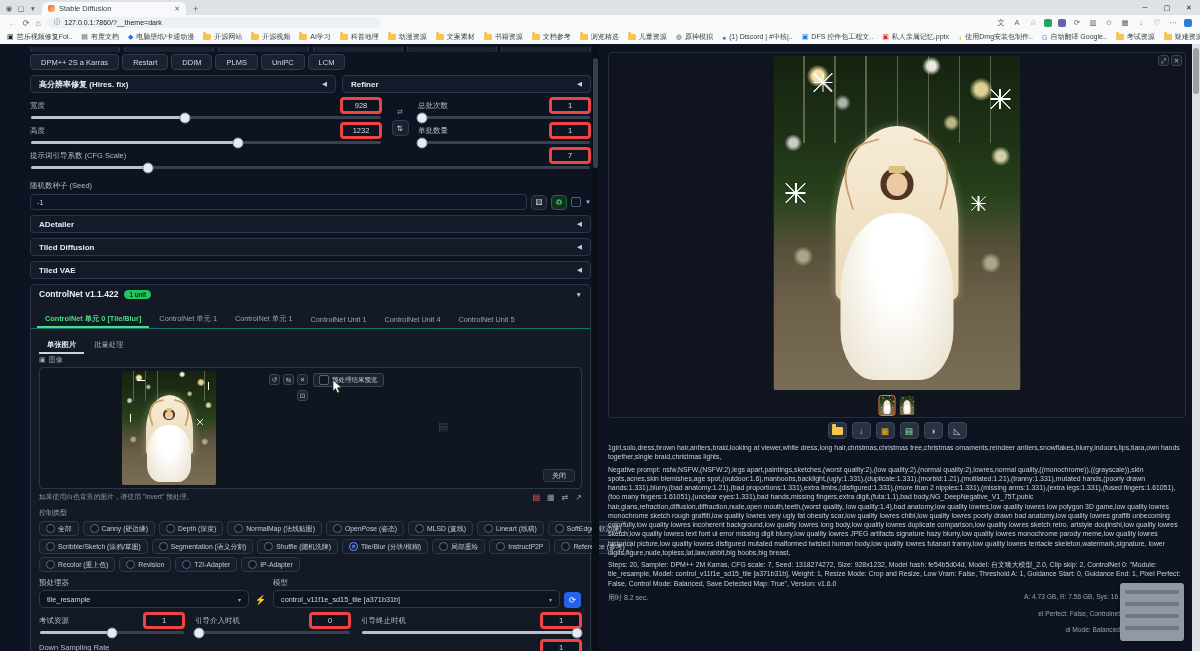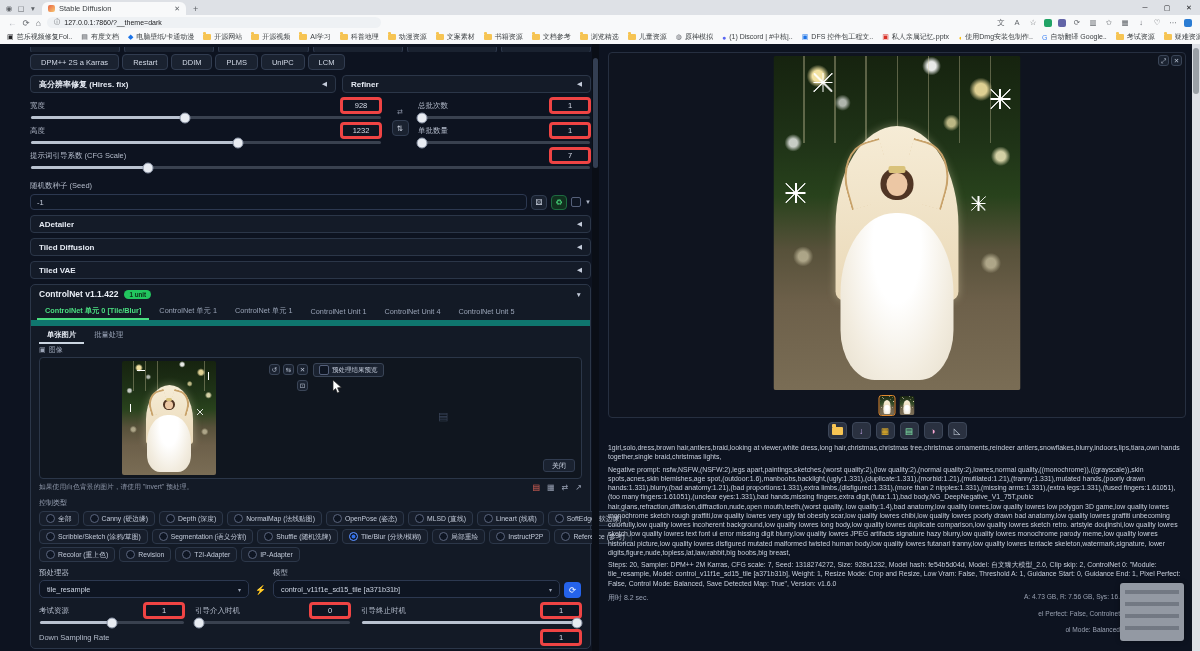--- a/index.html
+++ b/index.html
@@ -63,21 +63,21 @@
   .bx.on{background:#2563eb;border-color:#2f6feb}
   .bx.on::after{content:"✓";position:absolute;left:1px;top:-1px;font-size:6px;color:#fff}
   .caret{font-size:6px;color:#aeb6c6}
   .accstack .acc{margin-top:5px}
   
   .cnpanel{margin-top:5px;background:#131a26;border:1px solid #2b3648;border-radius:5px;padding:0 8px 4px;position:relative}
   .cnhead{display:flex;align-items:center;gap:6px;height:18px}
   .cnhead .t{font-size:8.5px;font-weight:bold;color:#e8edf5}
   .pill{background:#22c55e;color:#0b2e18;font-size:6.3px;padding:1px 5px;border-radius:7px;font-weight:bold}
   .cnhead .ar{margin-left:auto;color:#c4ccda;font-size:6.5px}
-  .cntabs{display:flex;gap:2px;border-bottom:6px solid #0f766e;margin:0 -8px;padding:0 6px}
+  .cntabs{display:flex;gap:2px;border-bottom:1px solid #0f766e;margin:8px -8px;padding:0 6px}
   .cntab{padding:3px 8px 4px;font-size:7.3px;color:#98a2b5;background:none;border:none;white-space:nowrap}
   .cntab.on{color:#4ade80;font-weight:bold;box-shadow:inset 0 -2px 0 #4ade80}
   .subtabs{border-bottom:none;margin:1px 0 0;padding:0}
   .subtabs .cntab.on{color:#e7ecf4;box-shadow:inset 0 -2px 0 #cbd5e1}
   .imglabel{display:flex;align-items:center;gap:3px;font-size:7px;color:#9aa3b5;margin-top:1px}
   .upzone{position:relative;height:120px;border:1px solid #2b3648;border-radius:4px;margin-top:2px;background:#10161f}
   .cnthumb{position:absolute;left:82px;top:3px;width:94px;height:114px}
   .editbar{position:absolute;left:229px;top:6px;display:flex;gap:3px}
   .ebtn{width:11px;height:11px;border:1px solid #3a4557;background:#1a2230;border-radius:3px;color:#b9c2d2;font-size:6.5px;display:flex;align-items:center;justify-content:center;padding:0}
   .ebtn2{position:absolute;left:257px;top:22px}

